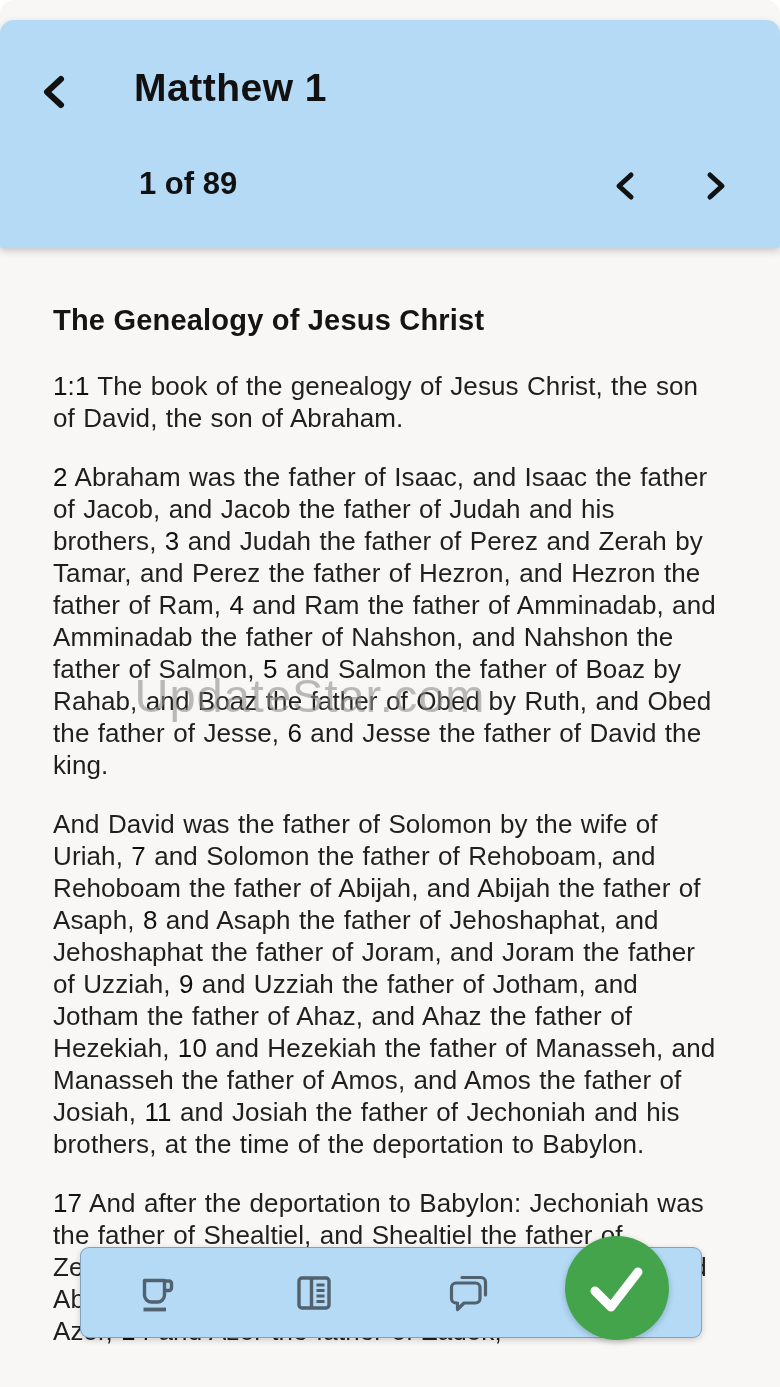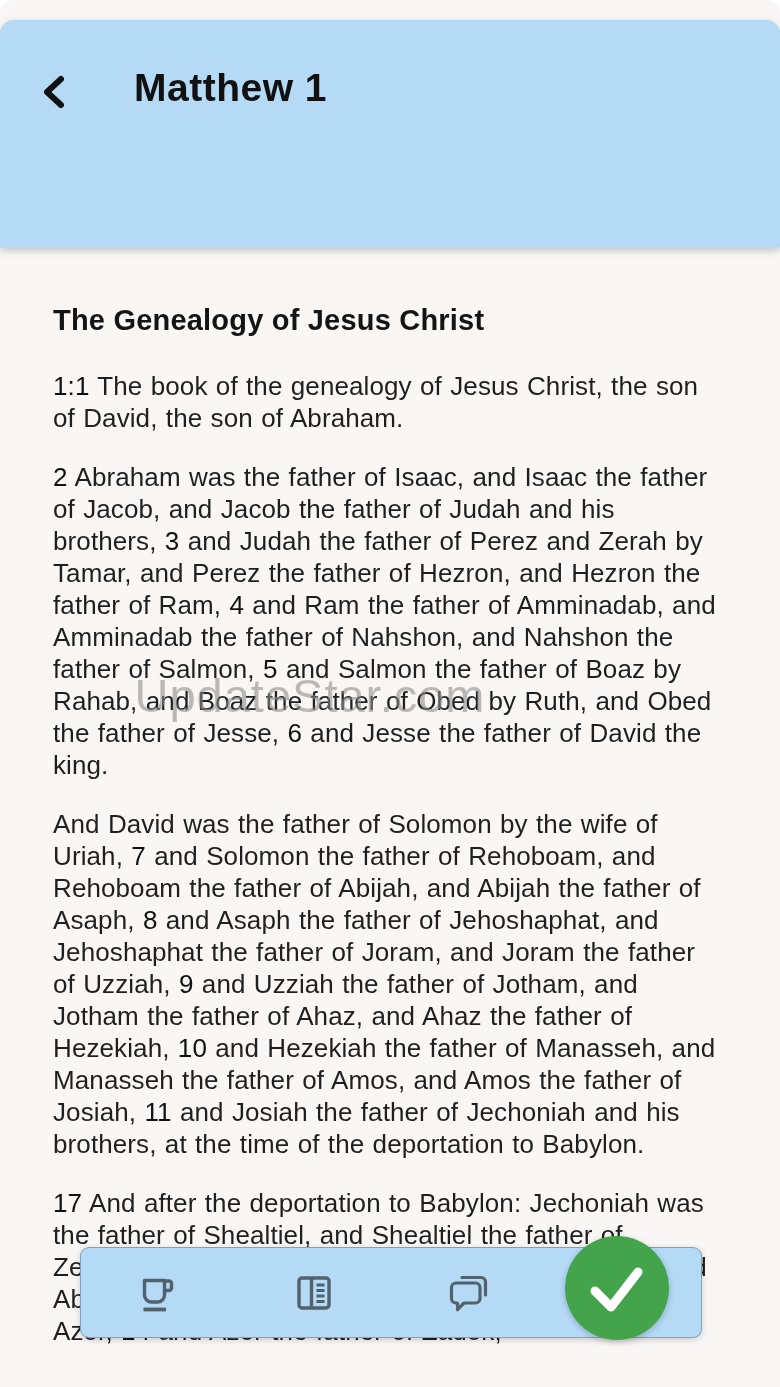--- a/index.html
+++ b/index.html
@@ -97,20 +97,37 @@
     <div class="header-row1">
       <button class="back-btn">
         <span>
           <svg width="38" height="42" viewBox="0 0 38 42" fill="none">
             <polyline points="26,8 12,21 26,34" stroke="#111" stroke-width="6" stroke-linecap="round" stroke-linejoin="round"></polyline>
           </svg>
         </span>
       </button>
       <h1 class="chapter-title">Matthew 1</h1>
     </div>
+    <div class="header-row2">
+      <span class="page-indicator">1 of 89</span>
+      <button class="pager-btn pager-prev">
+        <span>
+          <svg width="32" height="36" viewBox="0 0 32 36" fill="none">
+            <polyline points="22,7 10,18 22,29" stroke="#111" stroke-width="5" stroke-linecap="round" stroke-linejoin="round"></polyline>
+          </svg>
+        </span>
+      </button>
+      <button class="pager-btn pager-next">
+        <span>
+          <svg width="32" height="36" viewBox="0 0 32 36" fill="none">
+            <polyline points="10,7 22,18 10,29" stroke="#111" stroke-width="5" stroke-linecap="round" stroke-linejoin="round"></polyline>
+          </svg>
+        </span>
+      </button>
+    </div>
   </header>
 
   <main class="scripture">
     <h2 class="section-heading">The Genealogy of Jesus Christ</h2>
     <div id="paragraphs">
         <p><b>1:1</b> The book of the genealogy of Jesus Christ, the son of David, the son of Abraham.</p>
         <p><b>2</b> Abraham was the father of Isaac, and Isaac the father of Jacob, and Jacob the father of Judah and his brothers, <b>3</b> and Judah the father of Perez and Zerah by Tamar, and Perez the father of Hezron, and Hezron the father of Ram, <b>4</b> and Ram the father of Amminadab, and Amminadab the father of Nahshon, and Nahshon the father of Salmon, <b>5</b> and Salmon the father of Boaz by Rahab, and Boaz the father of Obed by Ruth, and Obed the father of Jesse, <b>6</b> and Jesse the father of David the king.</p>
         <p>And David was the father of Solomon by the wife of Uriah, <b>7</b> and Solomon the father of Rehoboam, and Rehoboam the father of Abijah, and Abijah the father of Asaph, <b>8</b> and Asaph the father of Jehoshaphat, and Jehoshaphat the father of Joram, and Joram the father of Uzziah, <b>9</b> and Uzziah the father of Jotham, and Jotham the father of Ahaz, and Ahaz the father of Hezekiah, <b>10</b> and Hezekiah the father of Manasseh, and Manasseh the father of Amos, and Amos the father of Josiah, <b>11</b> and Josiah the father of Jechoniah and his brothers, at the time of the deportation to Babylon.</p>
         <p><b>17</b> And after the deportation to Babylon: Jechoniah was the father of Shealtiel, and Shealtiel the father of Zerubbabel, <b>13</b> and Zerubbabel the father of Abiud, and Abiud the father of Eliakim, and Eliakim the father of Azor, <b>14</b> and Azor the father of Zadok,</p>
       </div>

